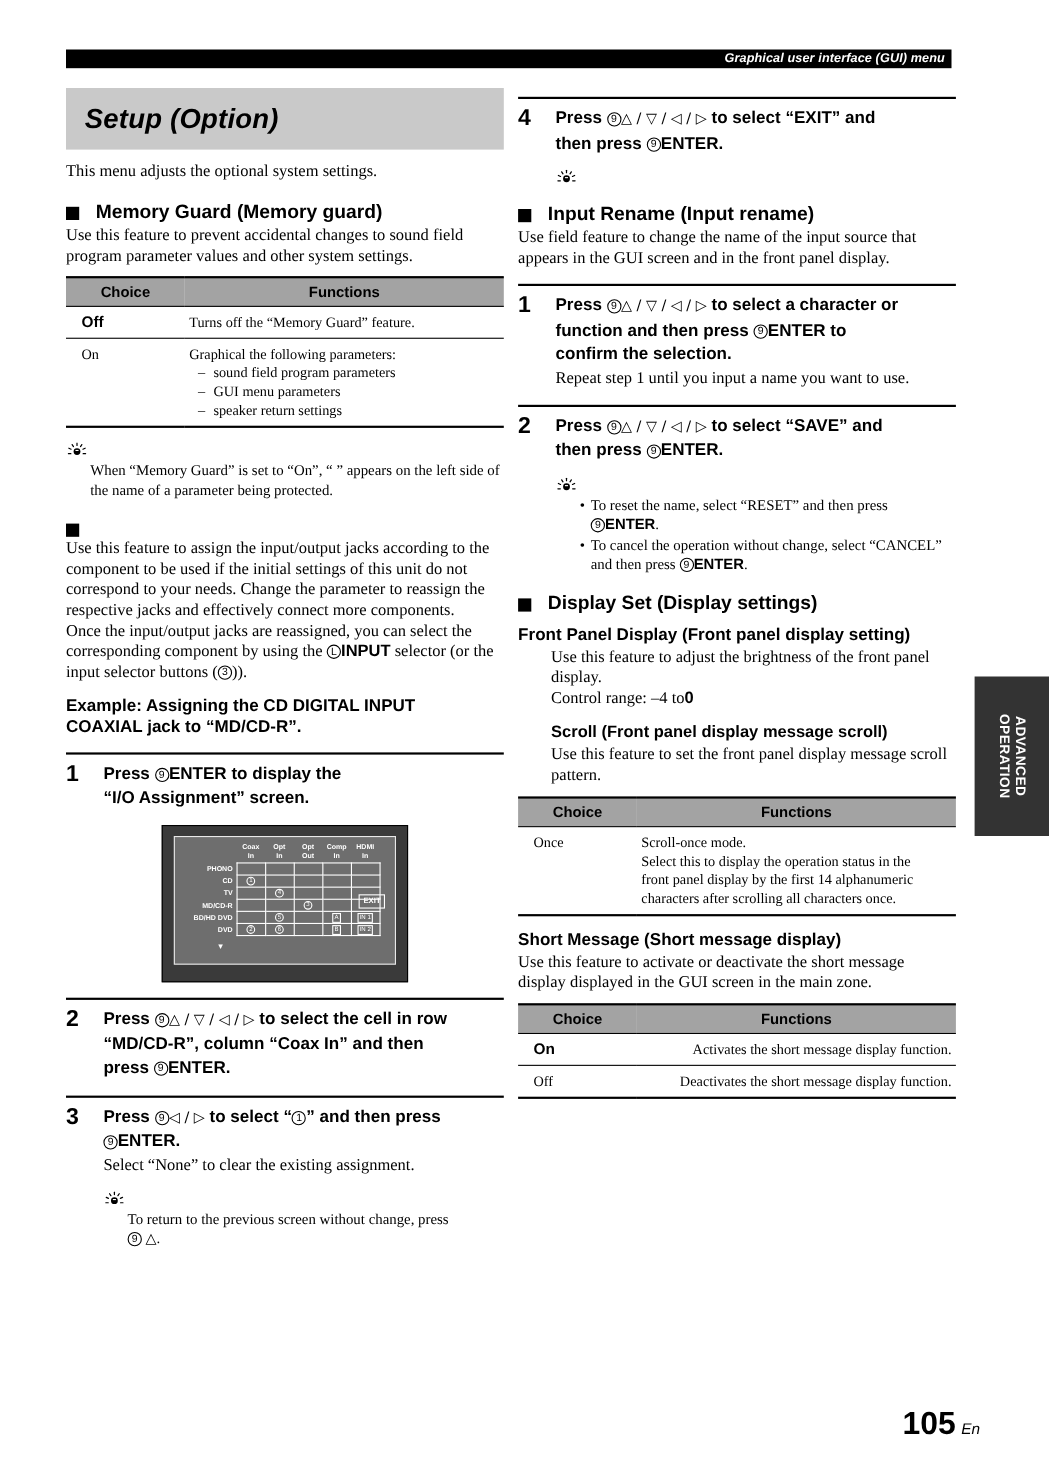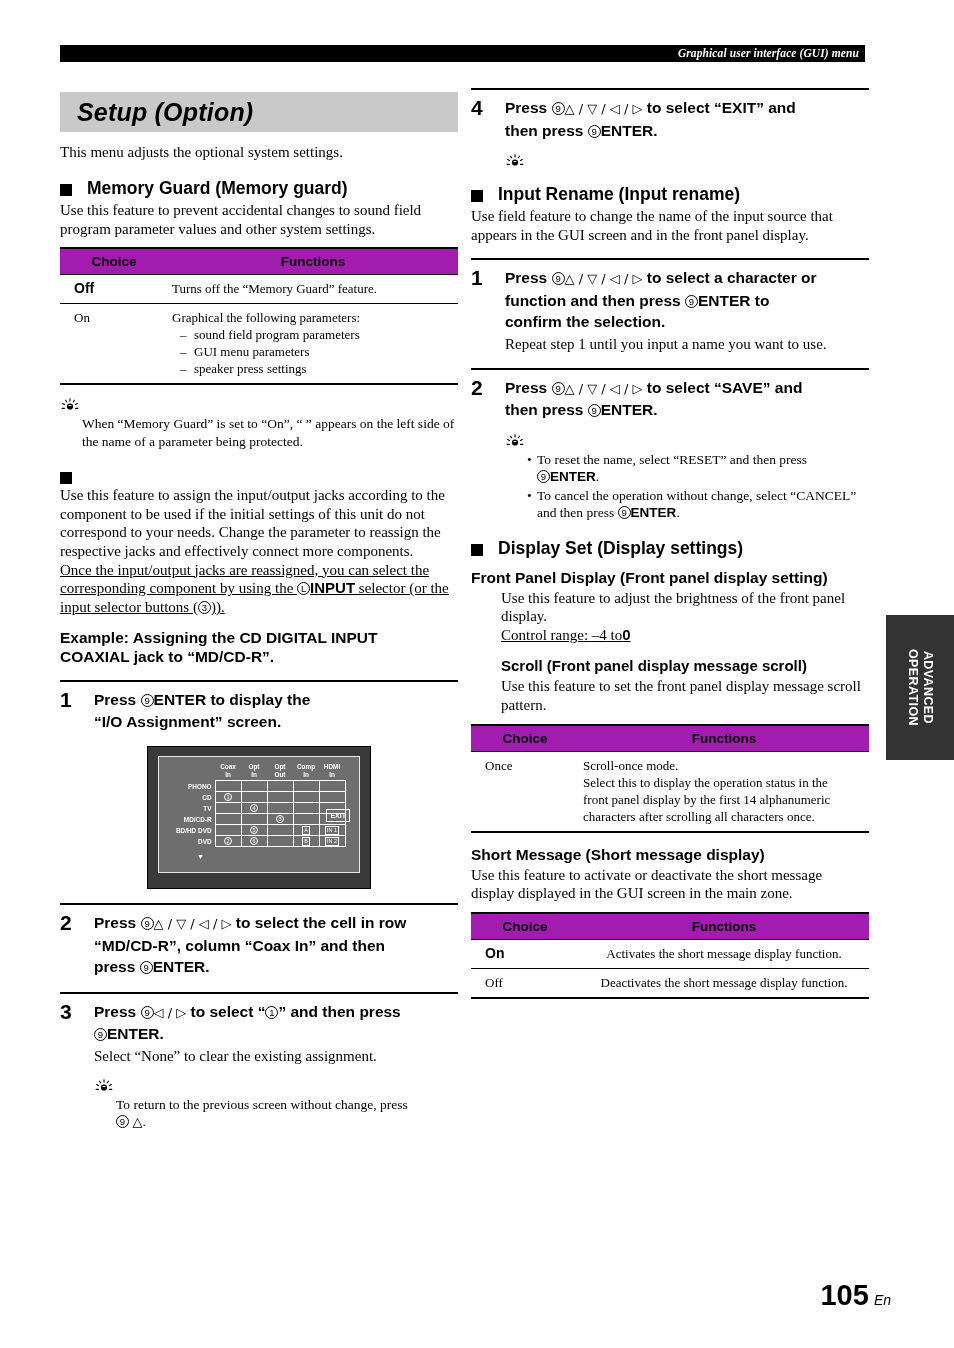--- a/index.html
+++ b/index.html
@@ -13,33 +13,33 @@
     overflow:hidden;
   }
 
   
   .header-bar{
     position:absolute; left:60px; top:45px; width:805px; height:17px;
     background:#000;
   }
   .header-title{
     position:absolute; right:6px; top:0px;
-    color:#fff; font-family:Liberation Serif, serif;
+    color:#fff; font-family:Liberation Sans, sans-serif;
     font-weight:bold; font-style:italic; font-size:11.5px;
     line-height:17px; letter-spacing:.1px; white-space:nowrap;
   }
 
   
   .col-left{ position:absolute; left:60px; top:80px; width:398px; }
   .col-right{ position:absolute; left:471px; top:88px; width:398px; }
 
   
   .title-band{
-    background:#c9c9c9; height:40px; width:398px;
-    display:flex; align-items:center;margin-top:12px;
+    background:#c9c9c9; height:56px; width:398px;
+    display:flex; align-items:center;
   }
   .title-band span{
     font-family:"Liberation Sans", sans-serif;
     font-style:italic; font-weight:bold; font-size:25px;
     padding-left:17px; letter-spacing:.2px;
   }
   .intro{ font-size:15px; line-height:19px; margin-top:11px; }
 
   
   .sq-head{
@@ -48,60 +48,60 @@
   .sq{
     width:12px; height:12px; background:#000; flex:none;
     margin-top:6px; margin-right:15px;
   }
   .sq-head .txt{
     font-family:"Liberation Sans", sans-serif;
     font-weight:bold; font-size:17.5px; line-height:21px;
   }
 
   .body-txt{ font-size:15px; line-height:18.6px; margin-top:2px; }
-  .body-txt.tight{ margin-top:0;text-decoration:underline; }
+  .body-txt.tight{ margin-top:0; }
 
   
   .subhead-b{
     font-family:"Liberation Sans", sans-serif;
     font-weight:bold; font-size:15.5px; line-height:19px;
     margin-top:12px;
   }
   .subhead-i{
     font-family:"Liberation Sans", sans-serif;
     font-weight:bold; font-size:15px; line-height:19px;
     margin-top:12px;
   }
   .indent{ margin-left:30px; }
 
   
   table.choice{
     width:100%; border-collapse:collapse; margin-top:9px;
     font-size:13px;
   }
   table.choice thead th{
-    background:#a21caf;
+    background:#a3a3a3;
     font-family:"Liberation Sans", sans-serif;
     font-weight:bold; font-size:13.5px;
     padding:5px 0 5px 0; text-align:center;
     border-top:2.5px solid #000; border-bottom:none;
   }
   table.choice thead th.c1{ width:108px; }
   table.choice tbody td{
     padding:5px 4px 6px 0; vertical-align:top;
     border-top:1.2px solid #000;
     line-height:17px;
   }
   table.choice tbody tr:first-child td{ border-top:1.2px solid #000; }
   table.choice tbody td.c1{ width:108px; padding-left:14px; }
   table.choice tbody td.c1.bold{
     font-family:"Liberation Sans", sans-serif; font-weight:bold; font-size:14px;
   }
   table.choice tbody td.c2{ padding-left:4px; }
-  table.choice.centered tbody td.c2{ text-align:center; }
+  table.choice.centered tbody td.c2{ text-align:right; }
   table.choice tfoot td{ border-top:2.5px solid #000; height:0; padding:0; }
   ul.dashlist{ margin:0; padding:0; list-style:none; }
   ul.dashlist li{ padding-left:22px; position:relative; }
   ul.dashlist li:before{ content:"–"; position:absolute; left:8px; }
 
   
   .tip{ margin-top:13px; }
   .tip-icon{ width:20px; height:14px; display:block; }
   .tip-body{ margin-left:22px; margin-top:3px; font-size:13.5px; line-height:17.5px; }
   .tip-body ul{ margin:0; padding:0; list-style:none; }
@@ -244,21 +244,21 @@
         <td class="c1 bold">Off</td>
         <td class="c2">Turns off the “Memory Guard” feature.</td>
       </tr>
       <tr>
         <td class="c1">On</td>
         <td class="c2">
           <div>Graphical the following parameters:</div>
           <ul class="dashlist">
             <li>sound field program parameters</li>
             <li>GUI menu parameters</li>
-            <li>speaker press settings</li>
+            <li>speaker return settings</li>
           </ul>
         </td>
       </tr>
     </tbody>
     <tfoot>
         <tr>
           <td colspan="2"></td>
         </tr>
       </tfoot>
   </table>

